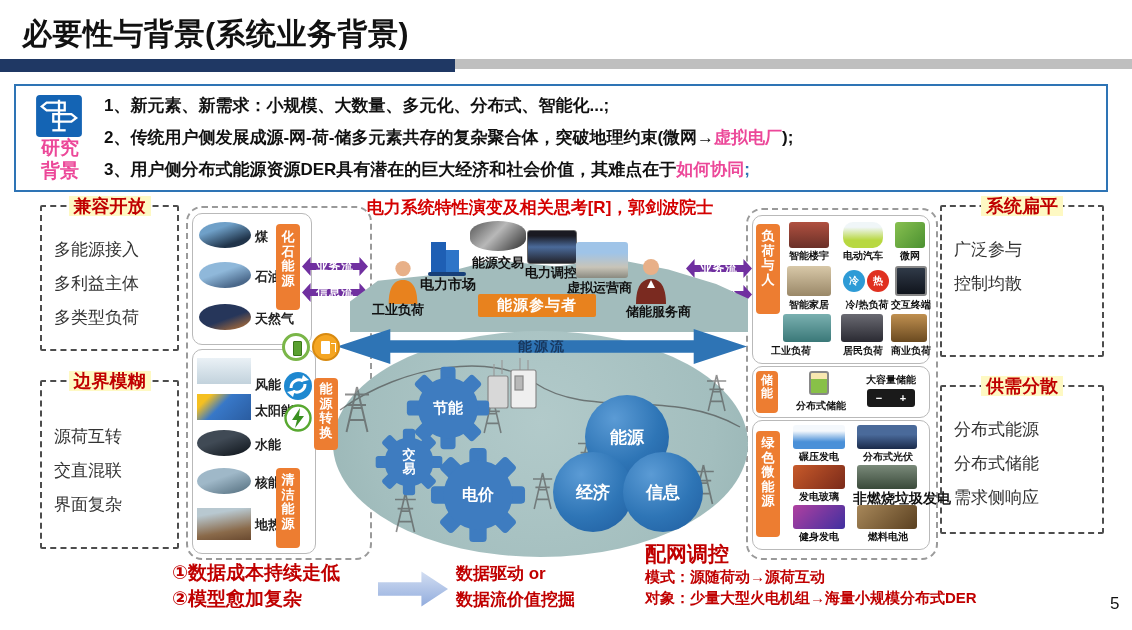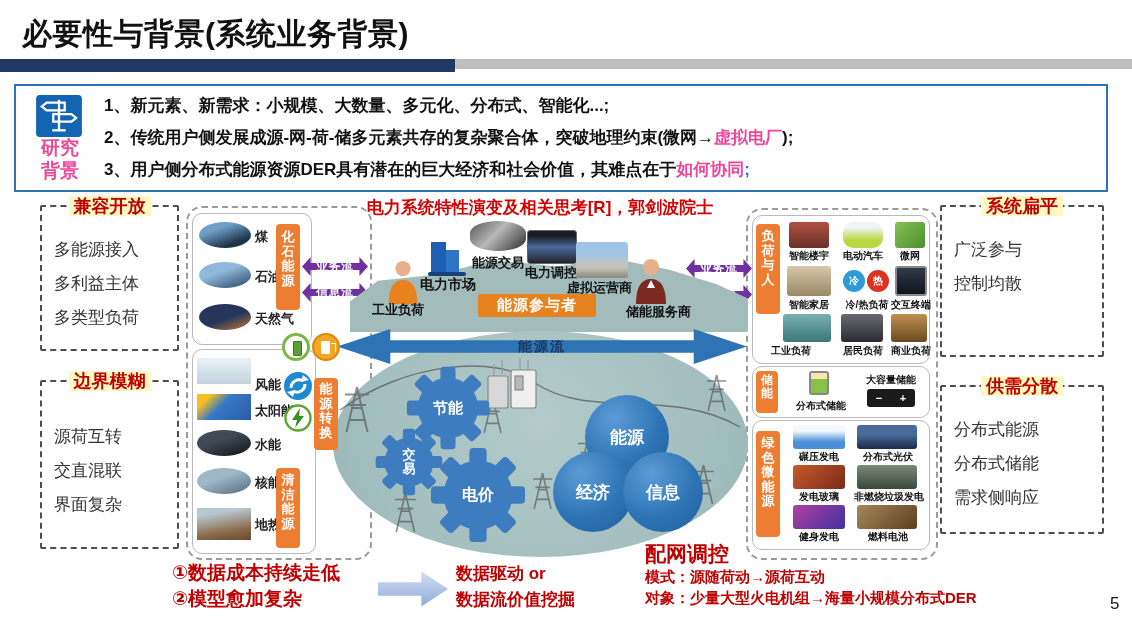--- a/index.html
+++ b/index.html
@@ -203,21 +203,21 @@
 
   <div class="abs wbox" style="left:752px;top:420px;width:176px;height:128px;">
     <div class="abs vlabel" style="left:3px;top:10px;width:24px;height:106px;padding:5px 5px;font-size:13px;">绿色微能源</div>
     <div class="abs thumb" style="left:40px;top:4px;width:52px;height:24px;background:linear-gradient(180deg,#F4F8FC 25%,#4A90D8 70%);"></div>
     <div class="abs grid-label" style="left:36px;top:29px;width:60px;">碾压发电</div>
     <div class="abs thumb" style="left:104px;top:4px;width:60px;height:24px;background:linear-gradient(180deg,#4A6A9A 40%,#1A2A4A 100%);"></div>
     <div class="abs grid-label" style="left:104px;top:29px;width:62px;">分布式光伏</div>
     <div class="abs thumb" style="left:40px;top:44px;width:52px;height:24px;background:linear-gradient(135deg,#C85A2A,#7A2A1A);"></div>
     <div class="abs grid-label" style="left:36px;top:69px;width:60px;">发电玻璃</div>
     <div class="abs thumb" style="left:104px;top:44px;width:60px;height:24px;background:linear-gradient(180deg,#7A8A7A,#3A4A3A);"></div>
-    <div class="abs grid-label" style="left:100px;top:69px;width:72px;font-size:10px;">非燃烧垃圾发电</div>
+    <div class="abs grid-label" style="left:100px;top:69px;width:72px;font-size:14px;">非燃烧垃圾发电</div>
     <div class="abs thumb" style="left:40px;top:84px;width:52px;height:24px;background:linear-gradient(135deg,#B040A0,#4030A0);"></div>
     <div class="abs grid-label" style="left:36px;top:109px;width:60px;">健身发电</div>
     <div class="abs thumb" style="left:104px;top:84px;width:60px;height:24px;background:linear-gradient(135deg,#A8885A,#5A4020);"></div>
     <div class="abs grid-label" style="left:104px;top:109px;width:62px;">燃料电池</div>
   </div>
 
   <div class="abs plateau" style="left:350px;top:252px;width:398px;height:80px;z-index:1;"></div>
 
   <div class="abs" style="left:386px;top:260px;width:34px;height:44px;z-index:2;">
     <svg viewBox="0 0 34 46" width="34" height="44">

